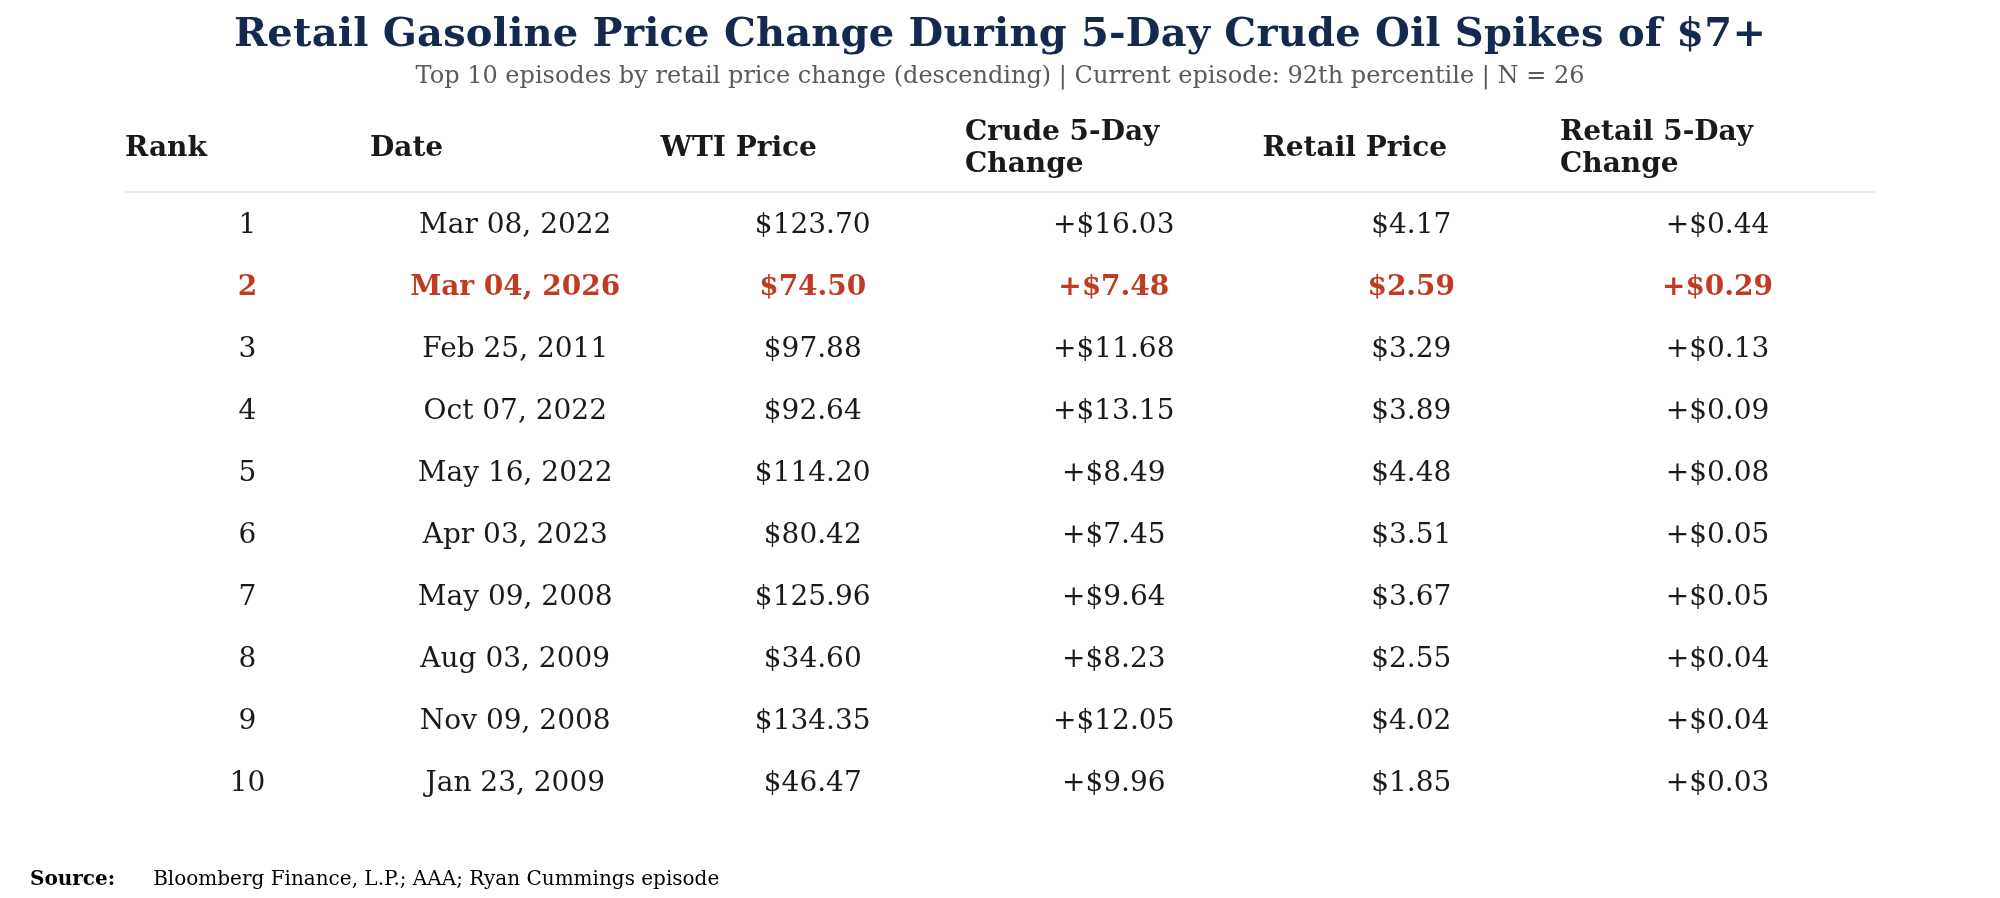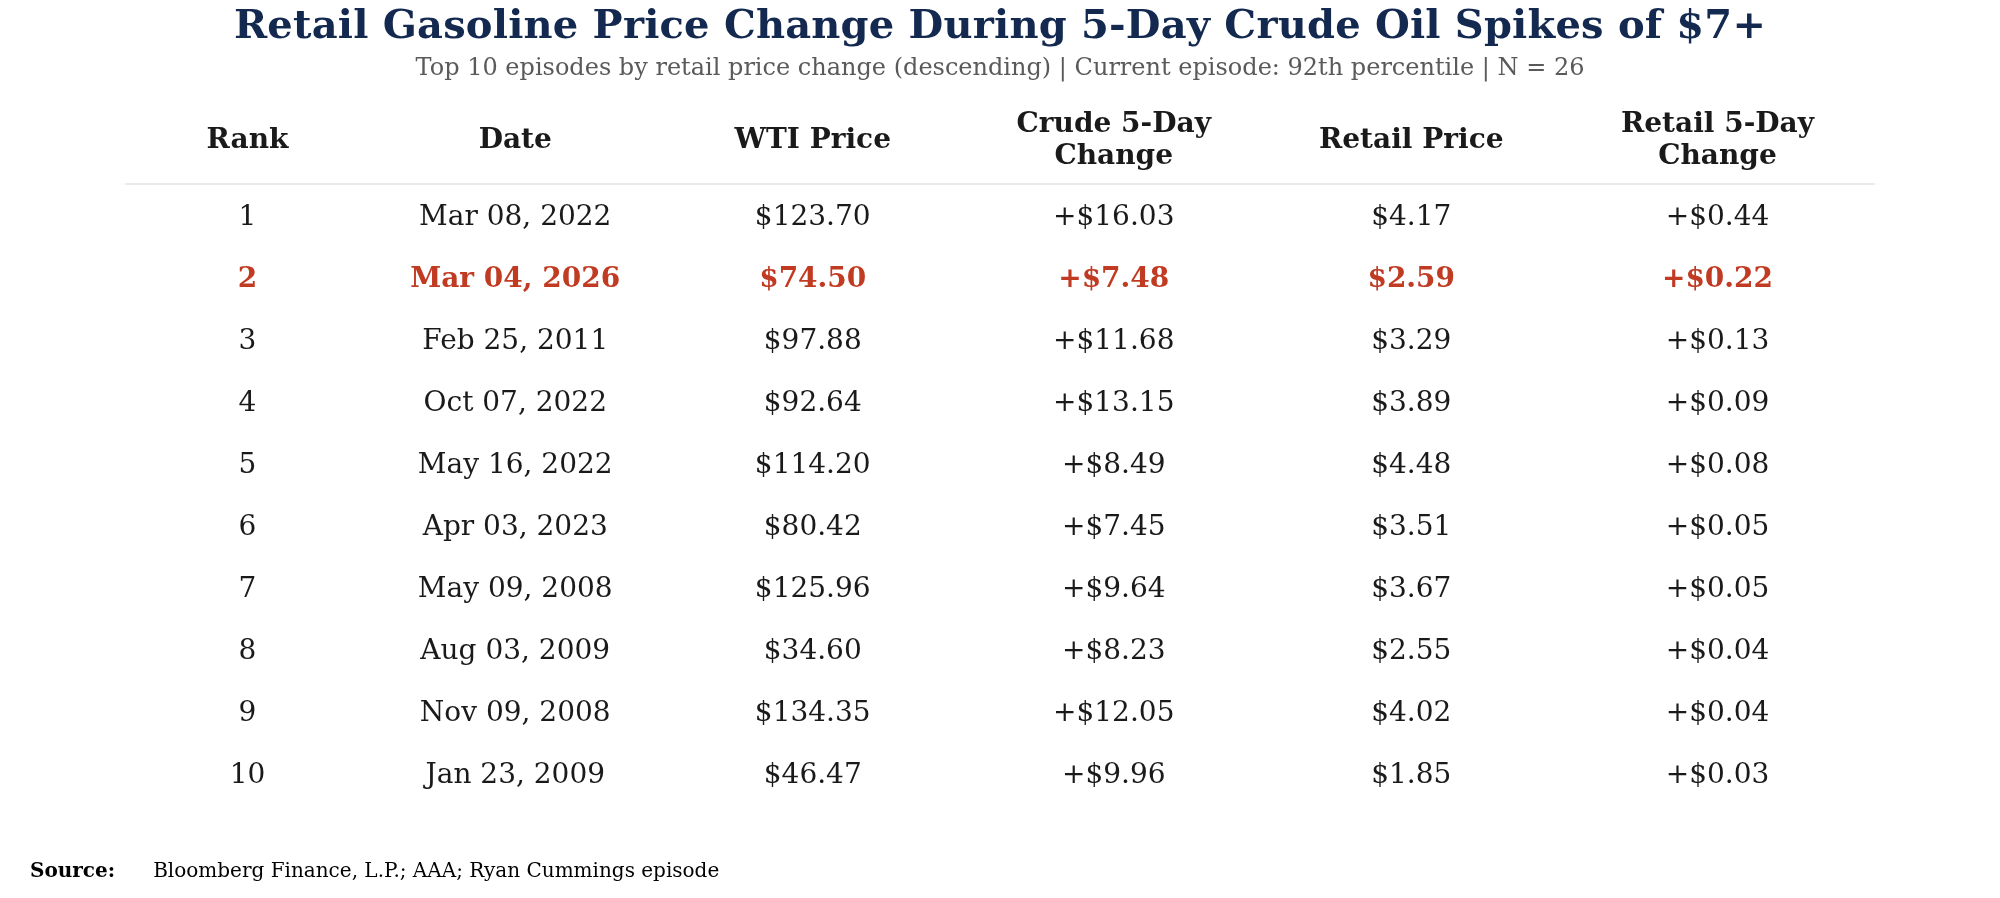--- a/index.html
+++ b/index.html
@@ -7,41 +7,41 @@
     --gray:#5a5a5a;
     --red:#c13a22;
     --ink:#1a1a1a;
     --rule:#eaeaea;
   }
   *{margin:0;padding:0;box-sizing:border-box;}
   html,body{width:2000px;height:898px;background:#ffffff;overflow:hidden;
     font-family:"DejaVu Serif","Liberation Serif",serif;}
   .figure{position:relative;width:2000px;height:898px;background:#fff;}
   .title{
-    margin-top:0;text-align:center;
+    margin-top:8px;text-align:center;
     font-size:40px;font-weight:bold;color:var(--navy);
     letter-spacing:0.2px;
   }
   .subtitle{
     margin-top:6px;text-align:center;
     font-size:24px;color:var(--gray);
   }
   table.episodes{
     width:1750px;margin:22px auto 0 auto;
     border-collapse:collapse;table-layout:fixed;
   }
   table.episodes col.c-rank{width:14%;}
   table.episodes col.c-date{width:16.6%;}
   table.episodes col.c-wti{width:17.4%;}
   table.episodes col.c-crude{width:17%;}
   table.episodes col.c-retail{width:17%;}
   table.episodes col.c-retailchg{width:18%;}
   table.episodes th{
     font-size:28px;font-weight:bold;color:var(--ink);
-    text-align:center;vertical-align:middle;
+    text-align:left;vertical-align:middle;
     padding:4px 0 12px 0;
     white-space:pre-line;line-height:1.15;
     border-bottom:2px solid var(--rule);
   }
   table.episodes td{
     font-size:28px;color:var(--ink);
     text-align:center;vertical-align:middle;
     height:62px;padding:0;
   }
   table.episodes tr.highlight td{
@@ -91,21 +91,21 @@
           <td>+$16.03</td>
           <td>$4.17</td>
           <td>+$0.44</td>
         </tr>
         <tr class="highlight">
           <td>2</td>
           <td>Mar 04, 2026</td>
           <td>$74.50</td>
           <td>+$7.48</td>
           <td>$2.59</td>
-          <td>+$0.22</td>
+          <td>+$0.29</td>
         </tr>
         <tr>
           <td>3</td>
           <td>Feb 25, 2011</td>
           <td>$97.88</td>
           <td>+$11.68</td>
           <td>$3.29</td>
           <td>+$0.13</td>
         </tr>
         <tr>

